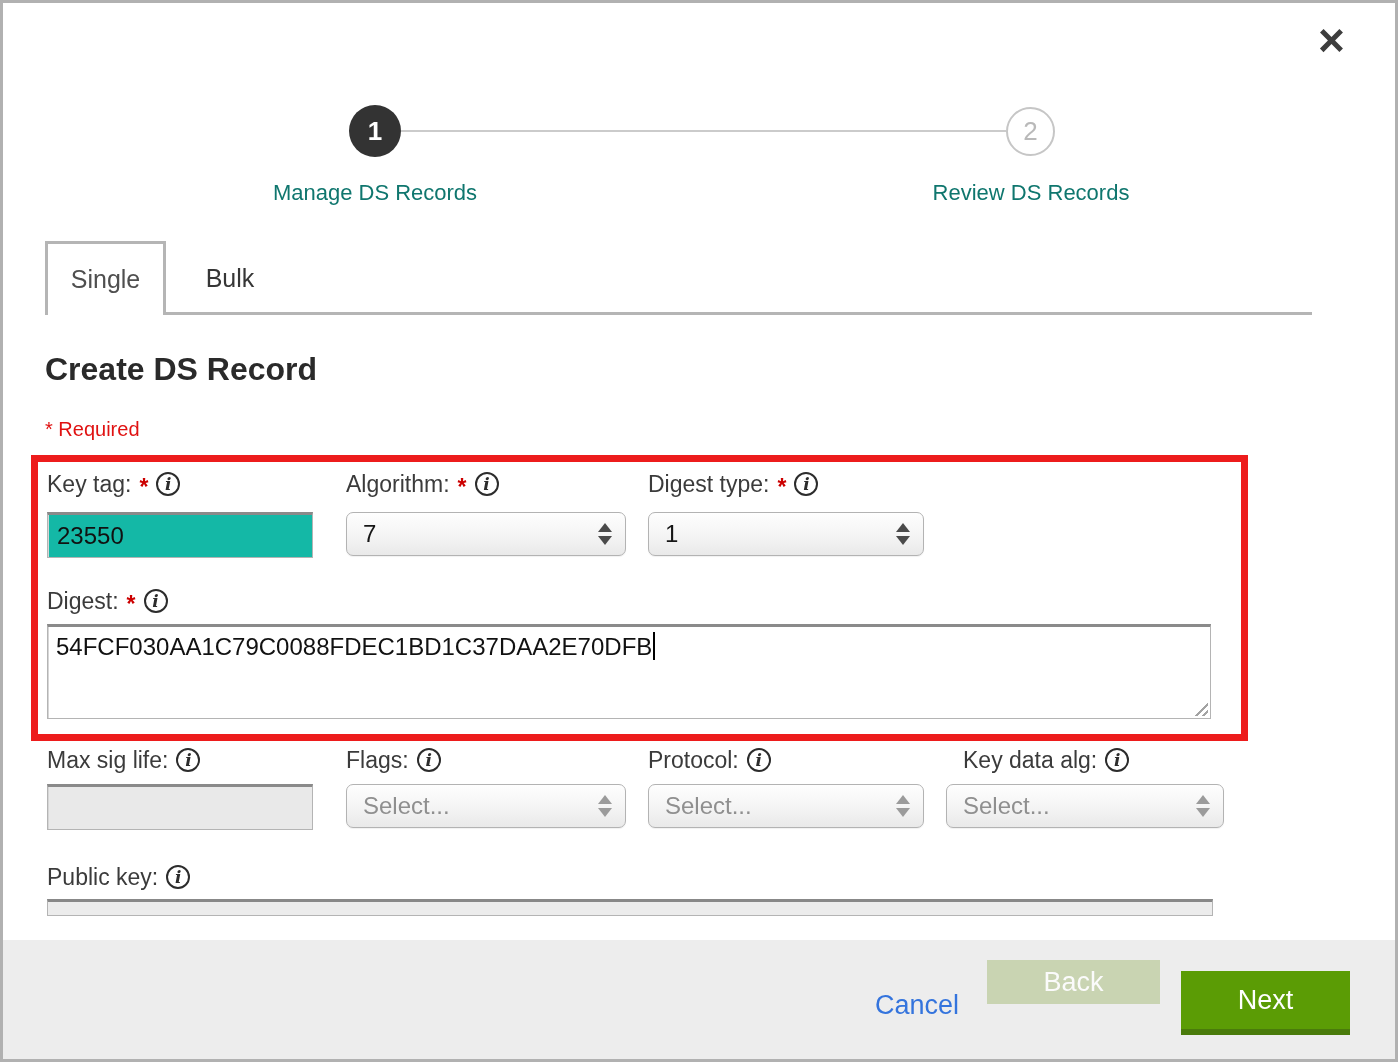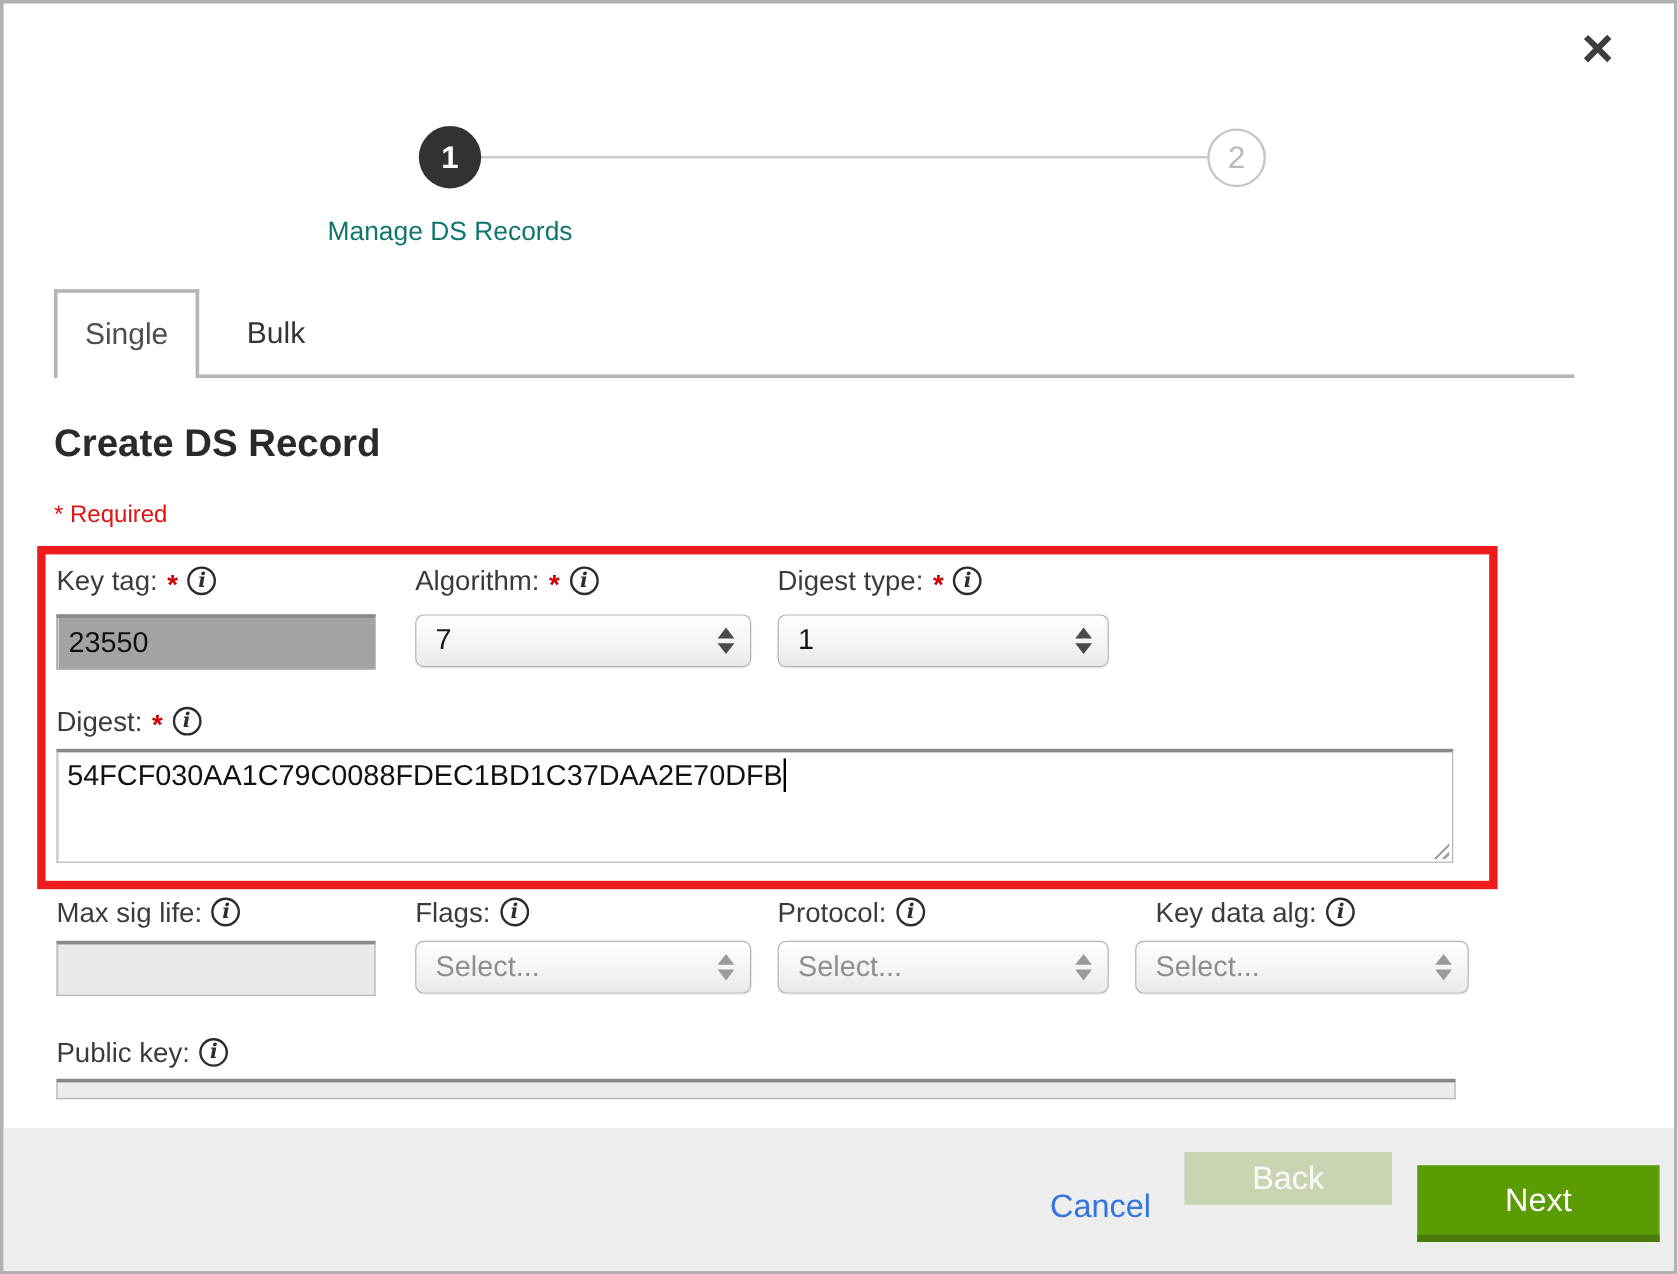--- a/index.html
+++ b/index.html
@@ -43,21 +43,21 @@
   .field-label { position:absolute; display:flex; align-items:center; gap:8px; font-size:23px;
                  color:#3b3b3b; height:30px; }
   .req { color:#cc0000; font-size:23px; font-weight:bold; transform:translateY(3px); }
   .info-icon { display:inline-flex; width:24px; height:24px; border:2px solid #2c2c2c; border-radius:50%;
                align-items:center; justify-content:center;
                font-family:"DejaVu Serif", serif; font-style:italic; font-weight:600;
                font-size:17px; color:#2c2c2c; cursor:pointer; }
 
   
   .text-input { position:absolute; border:1px solid #b4b4b4; border-top:3px solid #8a8a8a;
-                background:#a3a3a3; font-family:"Liberation Sans", sans-serif; font-size:24px;
+                background:#14b8a6; font-family:"Liberation Sans", sans-serif; font-size:24px;
                 color:#111; padding:0 9px; box-shadow:inset 1px 0 0 #d6d6d6; }
   .text-input:disabled, .text-input.disabled { background:#e9e9e9; }
 
   
   .select { position:absolute; height:44px; border:1px solid #b3b3b3; border-radius:7px;
             background:linear-gradient(180deg,#fefefe 0%,#f4f4f4 55%,#e9e9e9 100%);
             display:flex; align-items:center; justify-content:space-between;
             padding:0 13px 0 16px; cursor:pointer; box-shadow:0 1px 1px rgba(0,0,0,0.06); }
   .select .val { font-size:24px; color:#161616; }
   .select.placeholder .val { color:#8f8f8f;text-align:right; }
@@ -79,34 +79,35 @@
                    clip-path:polygon(100% 0, 100% 100%, 0 100%); cursor:nwse-resize; }
   .pubkey-sliver { position:absolute; left:44px; top:896px; width:1166px; height:17px;
                    border:1px solid #b4b4b4; border-top:3px solid #888; background:#ececec; }
 
   
   .footer { position:absolute; left:0; bottom:0; width:1392px; height:119px; background:#ededed; }
   .cancel-link { position:absolute; left:872px; top:50px; font-size:27px; color:#3474dd; cursor:pointer; }
   .btn { position:absolute; display:flex; align-items:center; justify-content:center;
          font-size:27px; cursor:pointer; }
   .btn-back { left:984px; top:20px; width:173px; height:44px; background:#c9d4b2; color:#fbfbfb; }
-  .btn-next { left:1178px; top:31px; width:202px; height:64px; background:#5b9c05;
+  .btn-next { left:1178px; top:31px; width:169px; height:64px; background:#5b9c05;
               border-bottom:6px solid #4a7b0b; color:#fff; }
 </style>
 </head>
 <body>
 
 <div id="app">
 
   <div class="close-btn">×</div>
 
   <div class="step-line"></div>
   <div class="step-circle step-1">1</div>
   <div class="step-circle step-2">2</div>
   <div class="step-label step-label-1">Manage DS Records</div>
+  <div class="step-label step-label-2">Review DS Records</div>
 
   <div class="tab-underline"></div>
   <div class="tab tab-inactive">Bulk</div>
   <div class="tab tab-active">Single</div>
 
   <div class="page-title">Create DS Record</div>
   <div class="required-note">* Required</div>
 
   <div class="annotation-box"></div>
 

